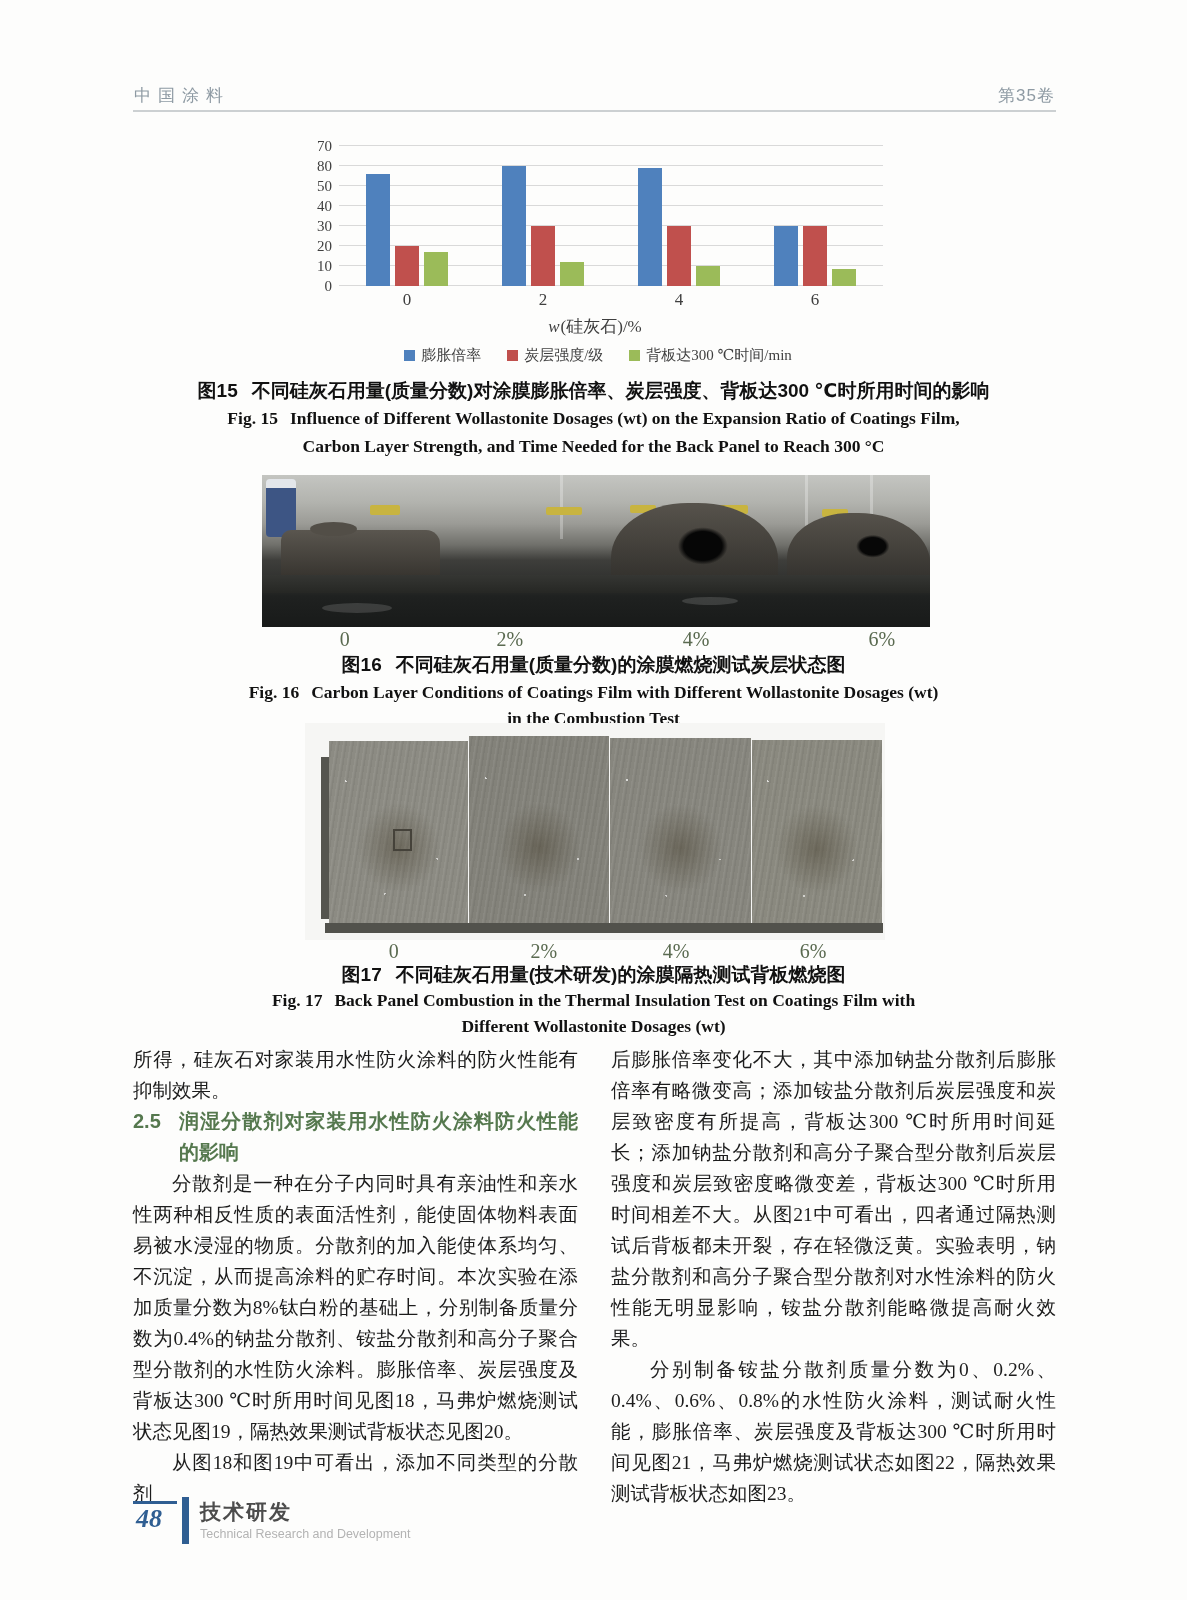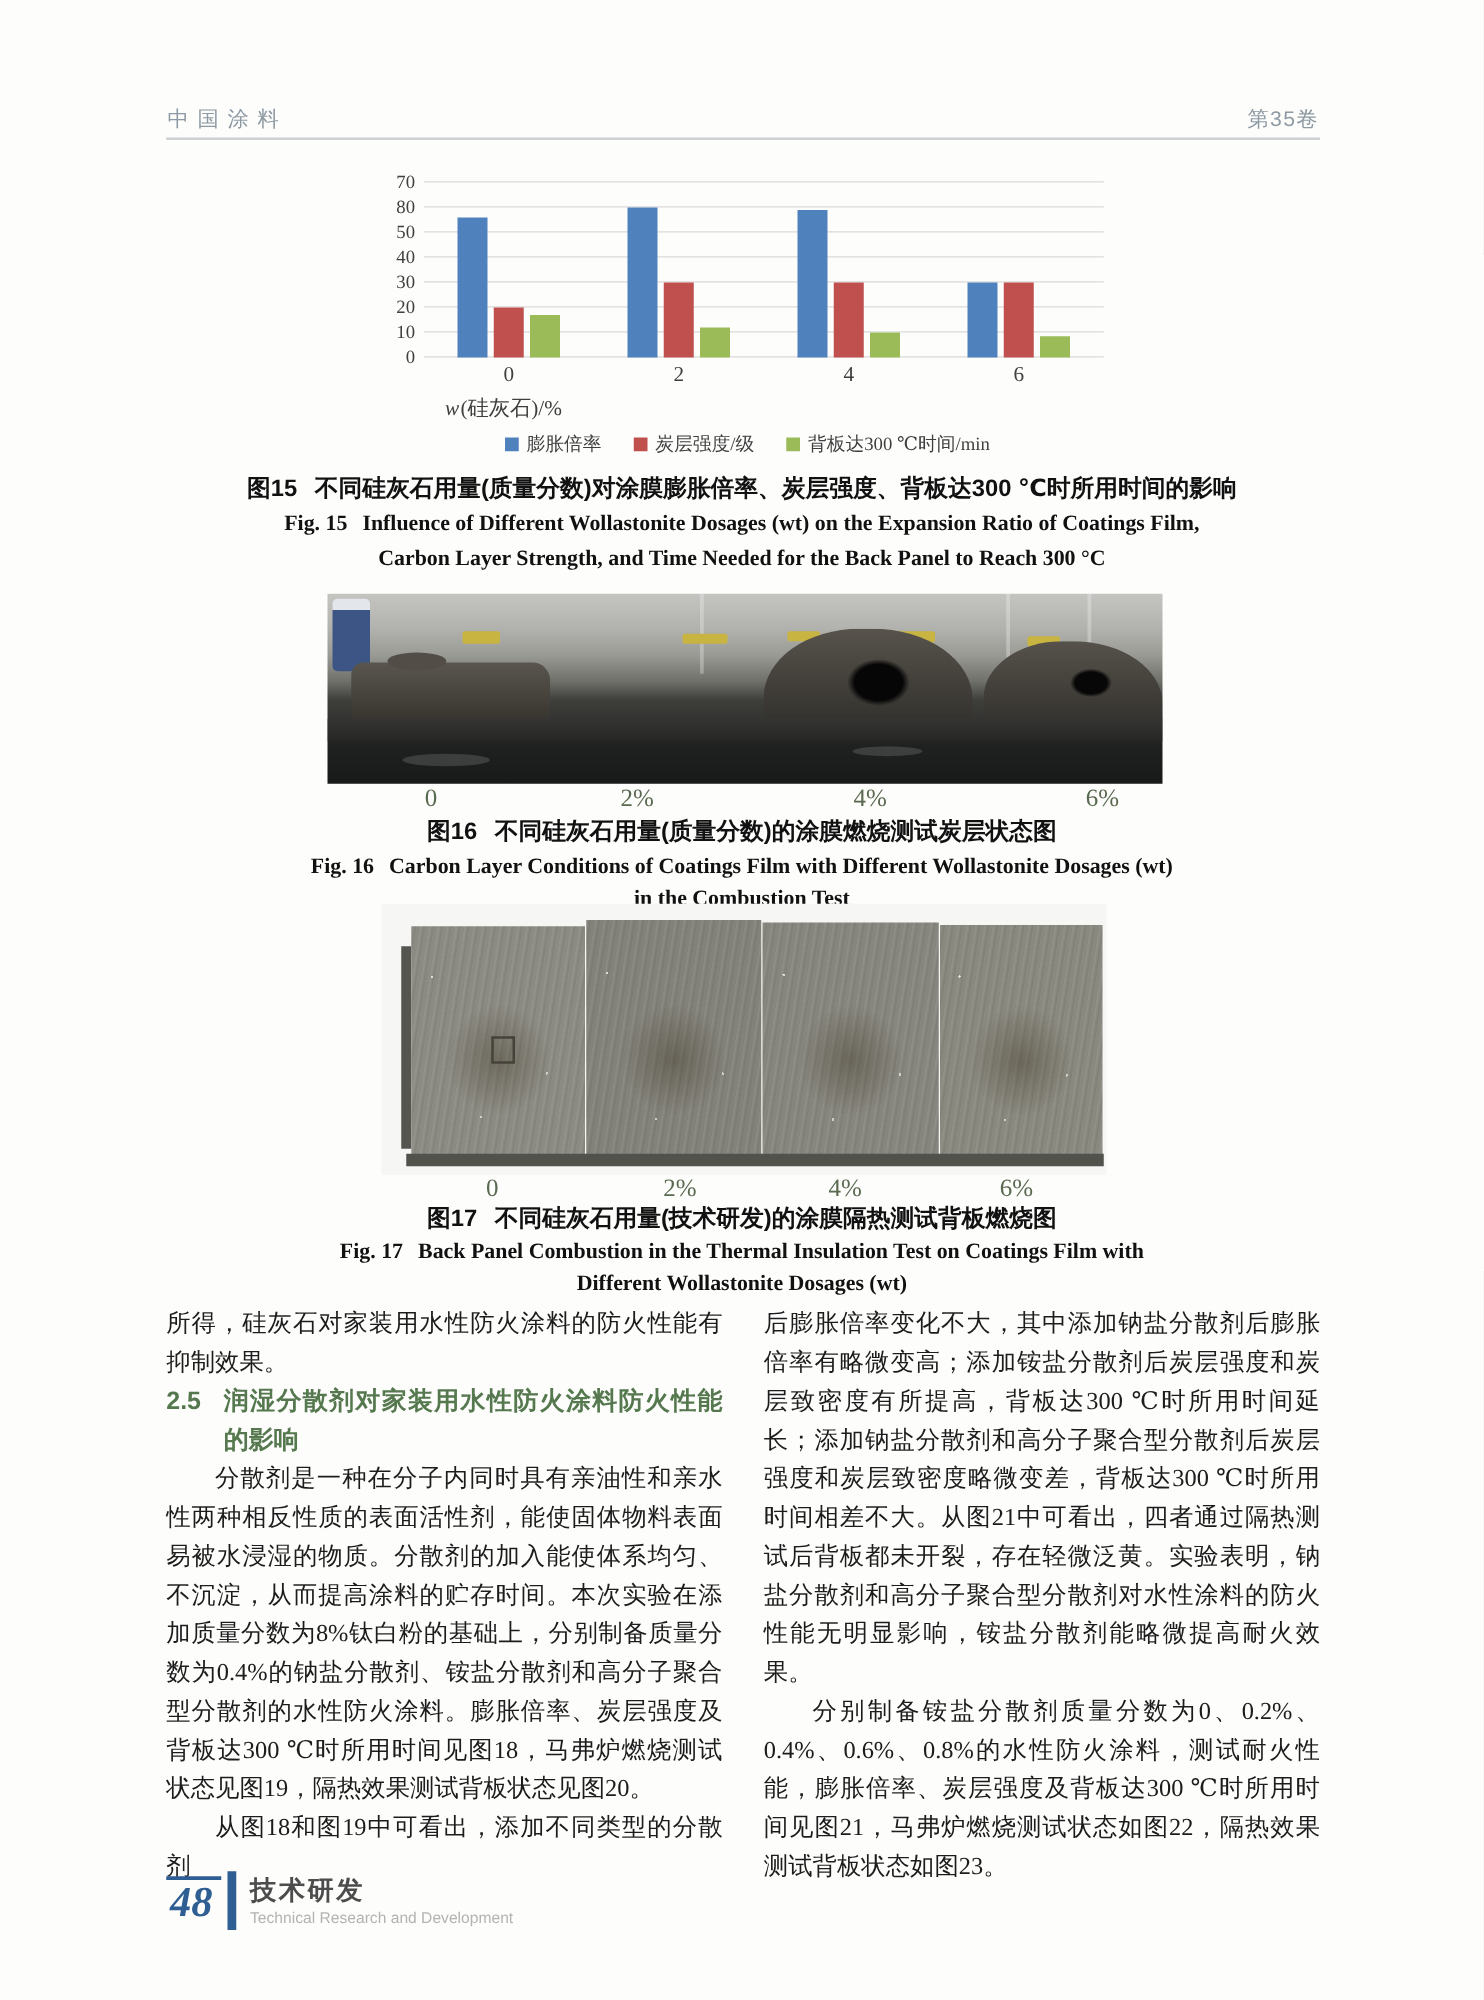--- a/index.html
+++ b/index.html
@@ -18,21 +18,21 @@
   
   .chart { position:absolute; left:308px; top:138px; width:580px; height:232px; }
   .chart-yaxis { position:absolute; left:0; top:8px; width:26px; height:140px; }
   .ytick { position:absolute; right:2px; width:100%; text-align:right;
     font-size:15px; color:#3f3f3f; height:18px; line-height:18px; }
   .chart-plot { position:absolute; left:31px; top:8px; width:544px; height:140px; }
   .gridline { position:absolute; left:0; width:100%; height:1px; background:#d9d9d9; }
   .bar { position:absolute; bottom:0; width:24px; }
   .chart-xticks { position:absolute; left:31px; top:152px; width:544px; height:20px; }
   .xtick { position:absolute; transform:translateX(-50%); font-size:17px; color:#3f3f3f; }
-  .chart-xlabel { position:absolute; left:48px; top:177px; width:544px; 
+  .chart-xlabel { position:absolute; left:15px; top:177px; width:544px; text-align:center;
     font-size:17px; color:#3f3f3f; }
   .xl-var { font-style:italic; margin-right:1px; }
   .chart-legend { position:absolute; left:0; top:208px; width:580px; display:flex;
     justify-content:center; gap:26px; align-items:center; font-size:15px; color:#3f3f3f; }
   .legend-item { display:flex; align-items:center; gap:6px; }
   .legend-swatch { width:11px; height:11px; flex:0 0 auto; }
 
   
   .cap-cn { position:absolute; left:0; width:1187px; text-align:center;
     font-family:"Liberation Sans","DejaVu Sans",sans-serif; font-weight:700;
@@ -97,21 +97,21 @@
   .col p { margin:0; font-size:19.5px; line-height:31px; }
   .indent { text-indent:2em; }
   .section-heading { display:flex; font-family:"Liberation Sans","DejaVu Sans",sans-serif;
     font-weight:700; font-size:20px; line-height:31px; color:#55784e; }
   .sec-num { width:46px; flex:0 0 auto; }
 
   
   .footer { position:absolute; left:133px; top:1494px; width:400px; height:56px; }
   .pg-top-line { position:absolute; left:0; top:7px; width:44px; height:3px; background:#2f5e92; }
   .pg-num { position:absolute; left:3px; top:10px; font-style:italic; font-weight:700;
-    font-size:34px; color:#2f5e92; }
+    font-size:26px; color:#2f5e92; }
   .pg-bar { position:absolute; left:49px; top:3px; width:7px; height:47px; background:#2f5e92; }
   .footer-cn { position:absolute; left:67px; top:4px; font-weight:700; font-size:21px;
     letter-spacing:2px; color:#4c4c4c; font-family:"Liberation Sans","DejaVu Sans",sans-serif; }
   .footer-en { position:absolute; left:67px; top:33px; font-size:12.5px; color:#b3b3b3;
     font-family:"Liberation Sans","DejaVu Sans",sans-serif; }
 </style>
 </head>
 <body>
 
 <div id="page">

